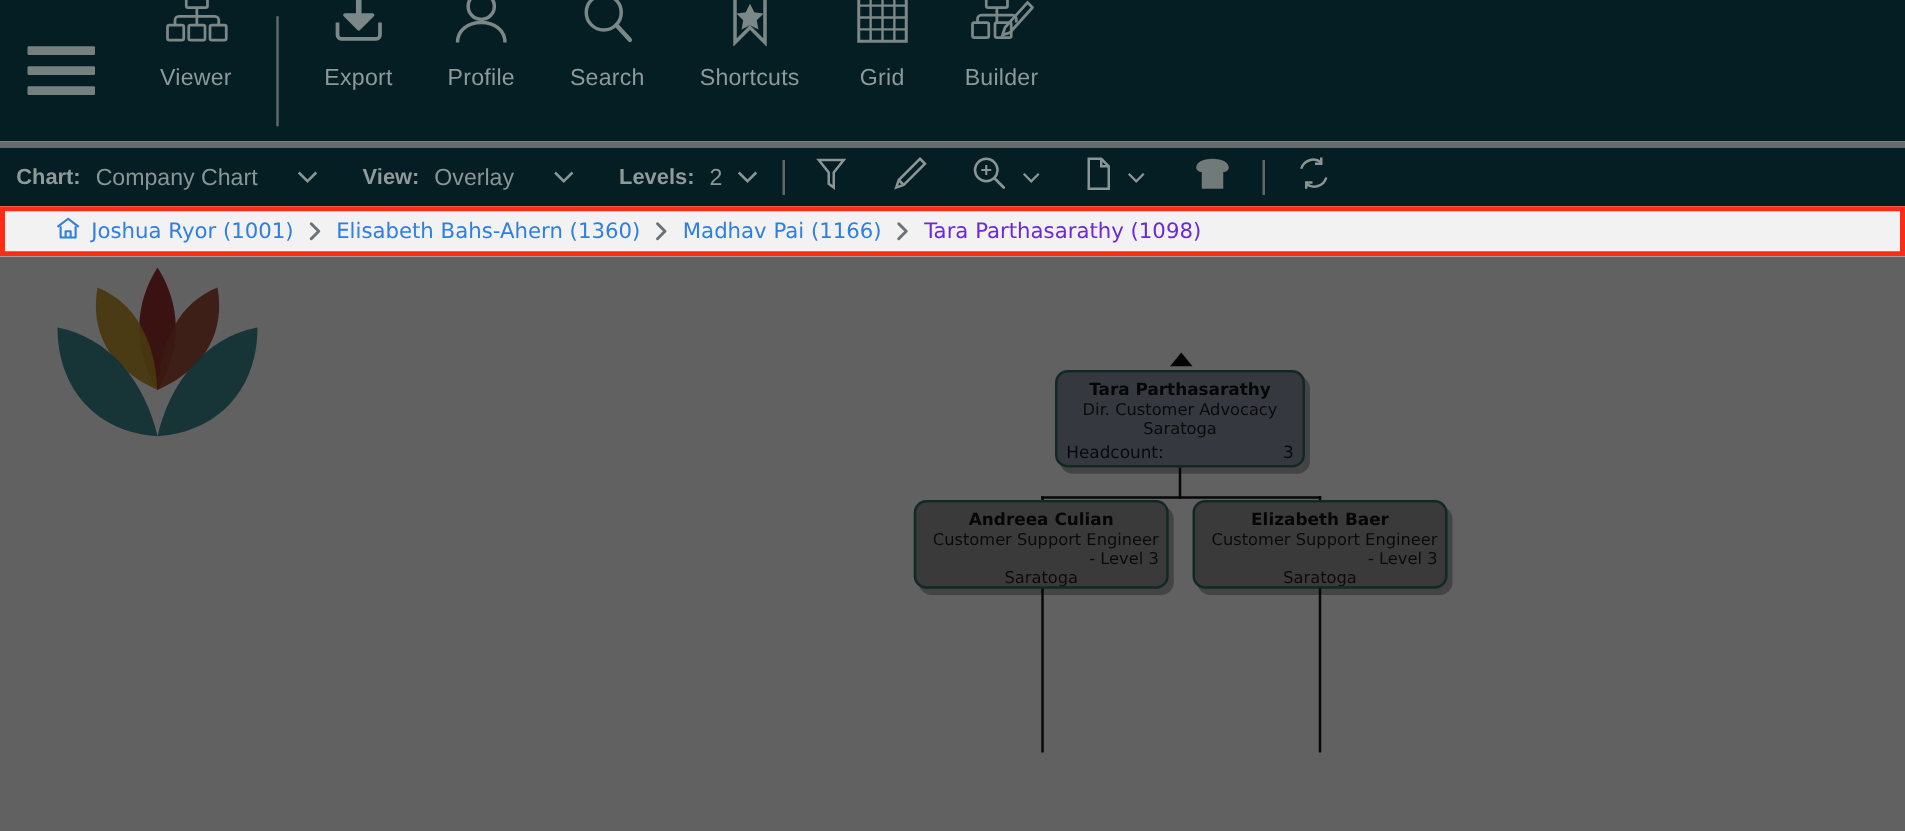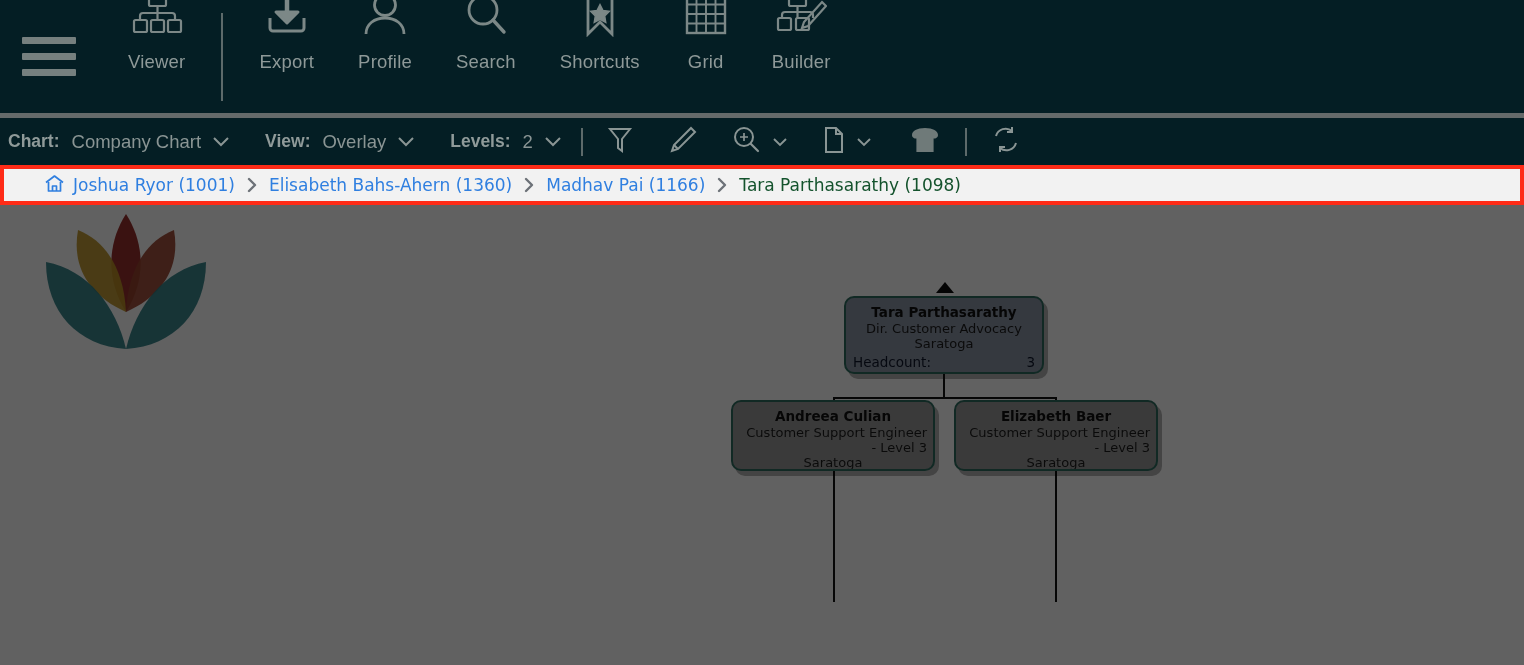--- a/index.html
+++ b/index.html
@@ -43,46 +43,46 @@
     position: absolute; left: 0; top: 113px;
     width: 1524px; height: 5px; background: #656a6a;
   }
 
   
   .subbar {
     position: absolute; left: 0; top: 118px;
     width: 1524px; height: 47px;
     background: #041e24;
     display: flex; align-items: center;
-    padding-left: 8px;
+    padding-left: 13px;
     color: #8e9998;
   }
   .fld-label { font-size: 17.5px; font-weight: bold; color: #8f9a99; margin-right: 12px; }
   .fld-val   { font-size: 18.5px; color: #8a9594; }
   .caret { margin: 0 0 0 10px; display: inline-flex; align-items: center; }
   .grp { display: flex; align-items: center; cursor: pointer; }
-  .gap28 { margin-right: 34px; }
+  .gap28 { margin-right: 34px; gap: 20px; }
   .sep { width: 2px; height: 28px; background: #5d6a6a; margin: 0 18px; }
   .iconbtn { display: flex; align-items: center; cursor: pointer; padding: 0 6px; }
 
   
   .crumbbar {
     position: absolute; left: 0; top: 165px;
     width: 1524px; height: 40px;
     background: #f2f2f2;
     border: 4px solid #fe2b17;
     display: flex; align-items: center;
     padding-left: 40px;
   }
   .crumb {
     font-size: 17px; color: #2f7fe0; cursor: pointer;
     display: flex; align-items: center; gap: 8px;
     font-family: "DejaVu Sans", sans-serif;
   }
-  .crumb.current { color: #14532d; cursor: default; }
+  .crumb.current { color: #6d28d9; cursor: default; }
   .crumbsep {
     color: #6d7278; font-size: 19px; font-weight: bold;
     margin: 0 11px; display: flex; align-items: center;
   }
 
   
   .canvas {
     position: absolute; left: 0; top: 205px;
     width: 1524px; height: 460px;
     background: #ffffff;

